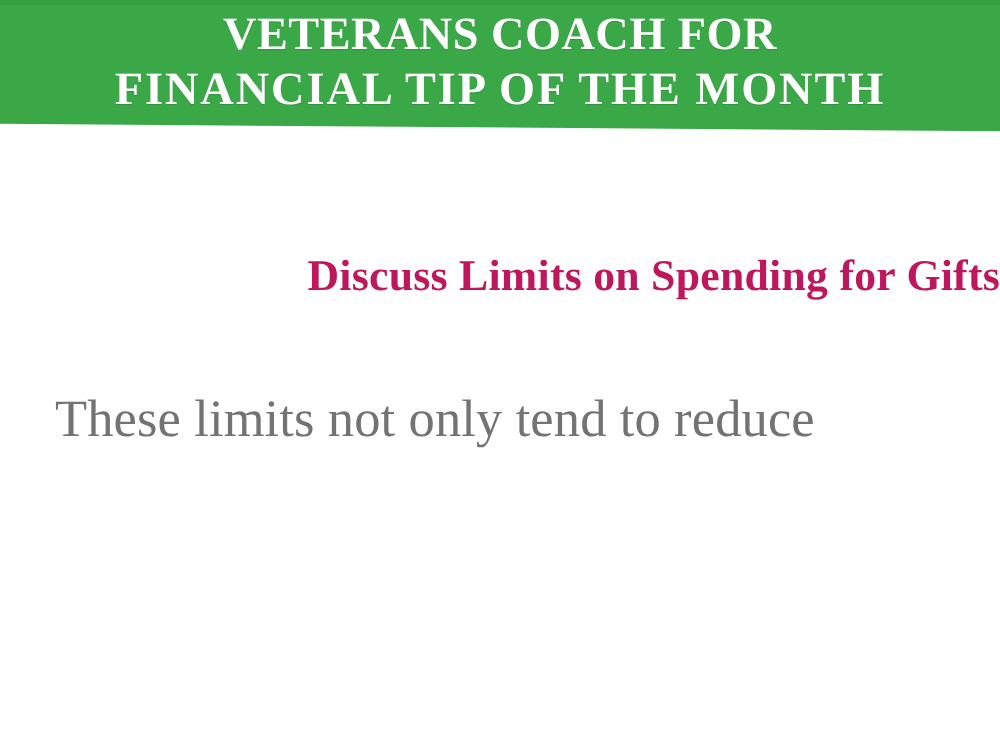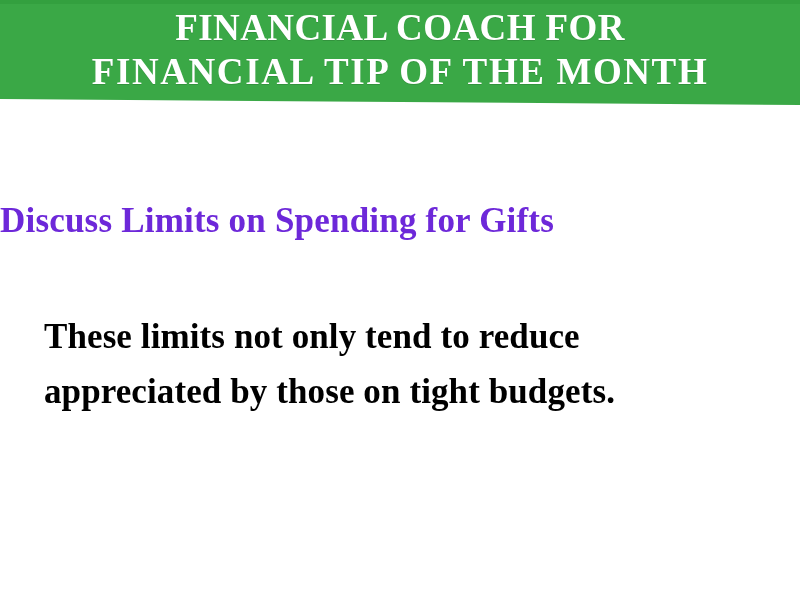--- a/index.html
+++ b/index.html
@@ -65,39 +65,39 @@
     font-size: 37px;
     letter-spacing: 1.6px;
   }
 
   
   #slide-subtitle {
     position: absolute;
     left: 0;
     top: 200px;
     width: 800px;
-    text-align: left;
+    text-align: right;
     font-family: "Liberation Serif", serif;
     font-weight: bold;
     font-size: 35px;
     line-height: 42px;
-    color: #6d28d9;
+    color: #be185d;
     letter-spacing: 0.2px;
   }
 
   #slide-body {
     position: absolute;
     left: 44px;
     top: 309px;
     width: 700px;
     font-family: "Liberation Serif", serif;
-    font-weight: bold;
-    font-size: 35px;
+    font-weight: normal;
+    font-size: 42px;
     line-height: 55px;
-    color: #000000;
+    color: #737373;
     letter-spacing: 0.1px;
   }
   #slide-body .bl {
     display: block;
     white-space: pre;
   }
 
   
   #footer {
     position: absolute;
@@ -108,30 +108,29 @@
   }
 </style>
 </head>
 <body>
 
 <div id="slide">
 
   <div id="header-banner">
     <div id="header-top-stripe"></div>
     <div id="header-title">
-      <span class="hl line1">FINANCIAL COACH FOR</span>
+      <span class="hl line1">VETERANS COACH FOR</span>
       <span class="hl line2">FINANCIAL TIP OF THE MONTH</span>
     </div>
   </div>
 
   <div id="slide-subtitle">Discuss Limits on Spending for Gifts</div>
 
   <div id="slide-body">
     <span class="bl">These limits not only tend to reduce</span>
-    <span class="bl">appreciated by those on tight budgets.</span>
   </div>
 
   <div id="footer">
 
     
 
     
 
     
 

